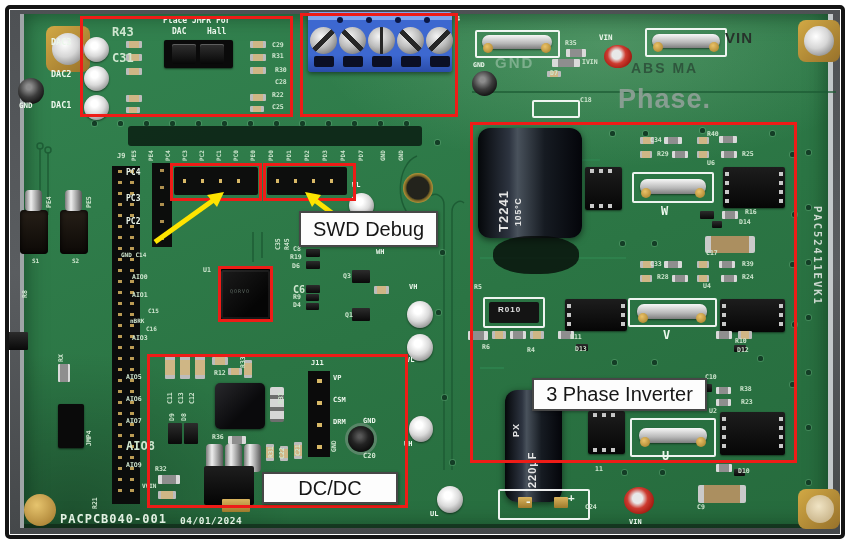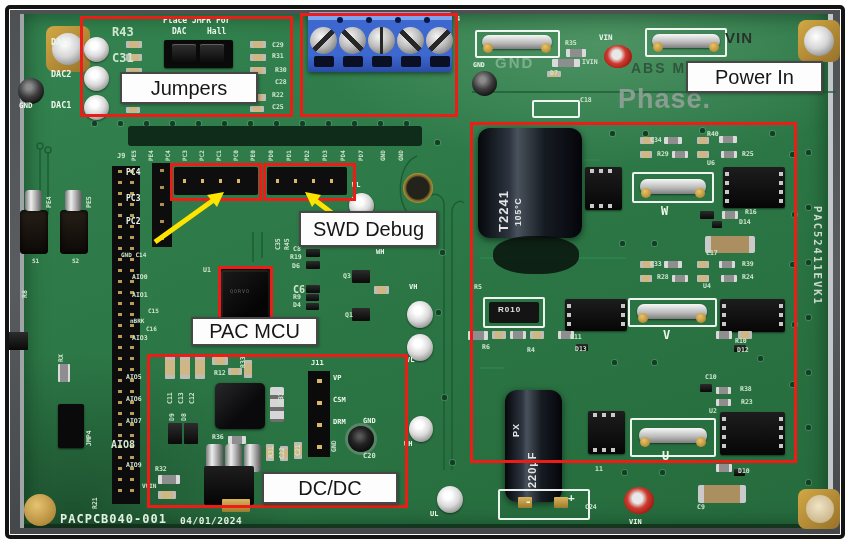--- a/index.html
+++ b/index.html
@@ -368,21 +368,21 @@
       <div class="sk" style="left: 121px; top: 252px; font-size: 6px;">GND C14</div>
       <div class="sk" style="left: 132px; top: 274px; font-size: 6.5px;">AIO0</div>
       <div class="sk" style="left: 132px; top: 292px; font-size: 6.5px;">AIO1</div>
       <div class="sk" style="left: 148px; top: 308px; font-size: 6px;">C15</div>
       <div class="sk" style="left: 130px; top: 318px; font-size: 6px;">nBRK</div>
       <div class="sk" style="left: 146px; top: 326px; font-size: 6px;">C16</div>
       <div class="sk" style="left: 132px; top: 335px; font-size: 6.5px;">AIO3</div>
       <div class="sk" style="left: 126px; top: 374px; font-size: 6.5px;">AIO5</div>
       <div class="sk" style="left: 126px; top: 396px; font-size: 6.5px;">AIO6</div>
       <div class="sk" style="left: 126px; top: 418px; font-size: 6.5px;">AIO7</div>
-      <div class="sk" style="left: 111px; top: 440px; font-size: 10px;">AIO8</div>
+      <div class="sk" style="left: 126px; top: 440px; font-size: 12px;">AIO8</div>
       <div class="sk" style="left: 126px; top: 462px; font-size: 6.5px;">AIO9</div>
       <div class="sk" style="left: 46px; top: 208px; font-size: 6.5px; transform: rotate(-90deg);">PE4</div>
       <div class="sk" style="left: 86px; top: 208px; font-size: 6.5px; transform: rotate(-90deg);">PE5</div>
       <div class="sk" style="left: 32px; top: 258px; font-size: 6px;">S1</div>
       <div class="sk" style="left: 72px; top: 258px; font-size: 6px;">S2</div>
       <div class="sk" style="left: 22px; top: 298px; font-size: 6.5px; transform: rotate(-90deg);">R8</div>
       <div class="sk" style="left: 58px; top: 362px; font-size: 6.5px; transform: rotate(-90deg);">RX</div>
       <div class="sk" style="left: 86px; top: 446px; font-size: 6.5px; transform: rotate(-90deg);">JMP4</div>
       <div class="sk" style="left: 92px; top: 509px; font-size: 6.5px; transform: rotate(-90deg);">R21</div>
       <div class="sk" style="left: 203px; top: 267px; font-size: 6.5px;">U1</div>
@@ -472,20 +472,18 @@
     <g>
       <line x1="155" y1="242" x2="215" y2="199" stroke="#ffe400" stroke-width="5"></line>
       <polygon points="224,192 217,207 207,195" fill="#ffe400"></polygon>
     </g>
     <g>
       <line x1="370" y1="242" x2="316" y2="201" stroke="#ffe400" stroke-width="5"></line>
       <polygon points="305,192 321,195 312,207" fill="#ffe400"></polygon>
     </g>
   </svg>
 
-  <div class="anno" style="left:120px;top:72px;width:138px;height:32px">Jumpers</div>
-  <div class="anno" style="left:686px;top:61px;width:137px;height:32px">Power In</div>
   <div class="anno" style="left:299px;top:211px;width:139px;height:36px">SWD Debug</div>
-  <div class="anno" style="left:191px;top:317px;width:127px;height:29px">PAC MCU</div>
   <div class="anno" style="left:262px;top:472px;width:136px;height:32px">DC/DC</div>
+  <div class="anno" style="left:532px;top:378px;width:175px;height:33px">3 Phase Inverter</div>
 
   <div id="frame"></div>
 </div>
 
 </body></html>

